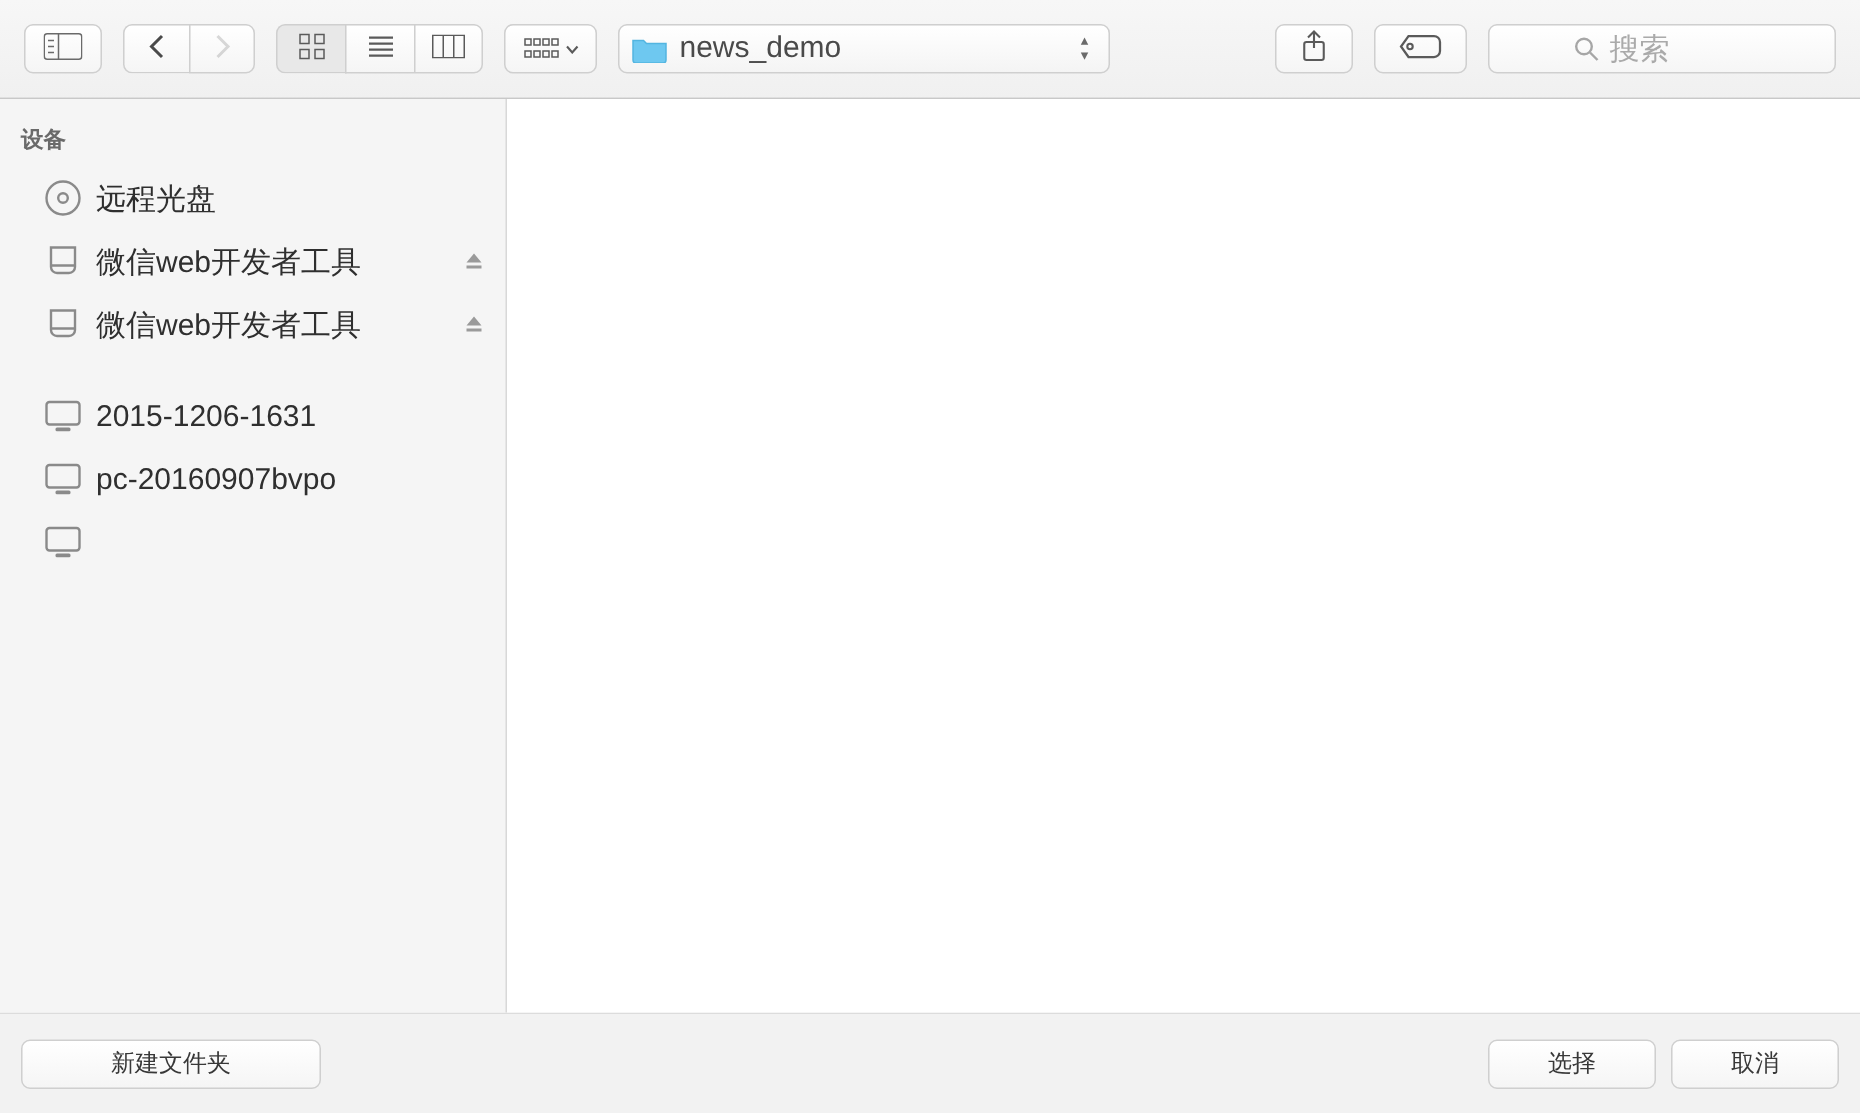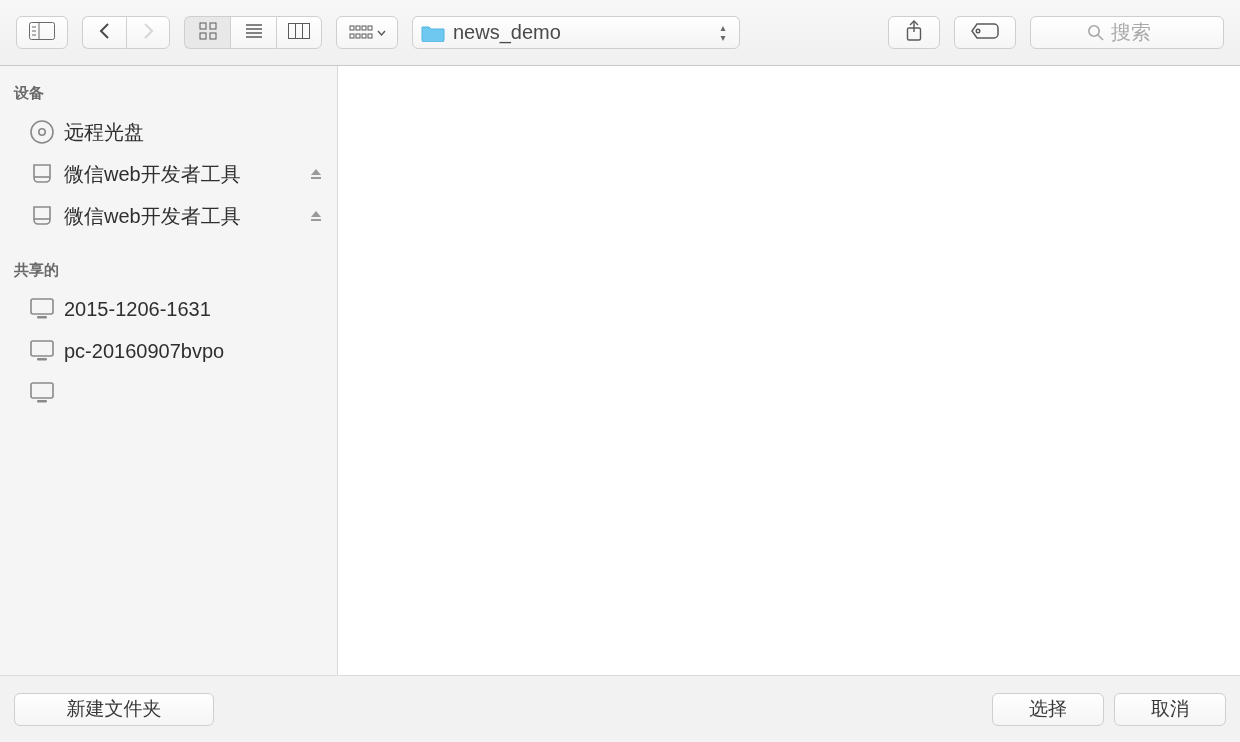--- a/index.html
+++ b/index.html
@@ -71,21 +71,21 @@
       flex-direction: column;
       gap: 2px;
       align-items: center;
       color: #6a6a6a;
     }
     .path-bar .stepper div { line-height: 8px; font-size: 10px; }
 
     .toolbar .spacer { flex: 1; }
 
     .search {
-      width: 194px;
+      width: 232px;
       height: 33px;
       border: 1px solid #cfcfcf;
       border-radius: 6px;
       background: linear-gradient(#ffffff, #f6f6f6);
       display: flex;
       align-items: center;
       color: #aaaaaa;
       font-size: 20px;
     }
     .search .mag { margin-left: 56px; margin-right: 6px; display:flex; }
@@ -147,21 +147,21 @@
     }
     .footer .fspacer { flex: 1; }
     .footer .fbtn {
       height: 33px;
       min-width: 112px;
       padding: 0 28px;
       border: 1px solid #cfcfcf;
       border-radius: 6px;
       background: linear-gradient(#ffffff, #f5f5f5);
       color: #383838;
-      font-size: 19px;
+      font-size: 16px;
       display: flex;
       align-items: center;
       justify-content: center;
     }
     .footer .fbtn.new { min-width: 200px; }
   </style>
 </head>
 <body>
 
 <div class="toolbar">
@@ -334,21 +334,20 @@
       <span class="eject">
         <svg width="14" height="14">
             <polygon points="7,2 12,8 2,8" fill="#9a9a9a"></polygon>
             <rect x="2" y="10" width="10" height="2" fill="#9a9a9a"></rect>
           </svg>
       </span>
     </div>
 
     <div class="section-gap"></div>
 
-    <div class="section-header">共享的</div>
 
     <div class="sb-item">
       <span class="icon">
         <svg width="26" height="24">
             <rect x="2" y="2" width="22" height="15" rx="2" fill="none" stroke="#8a8a8a" stroke-width="1.6"></rect>
             <rect x="8" y="19" width="10" height="2.5" rx="1" fill="#8a8a8a"></rect>
           </svg>
       </span>
       <span class="label">2015-1206-1631</span>
     </div>

